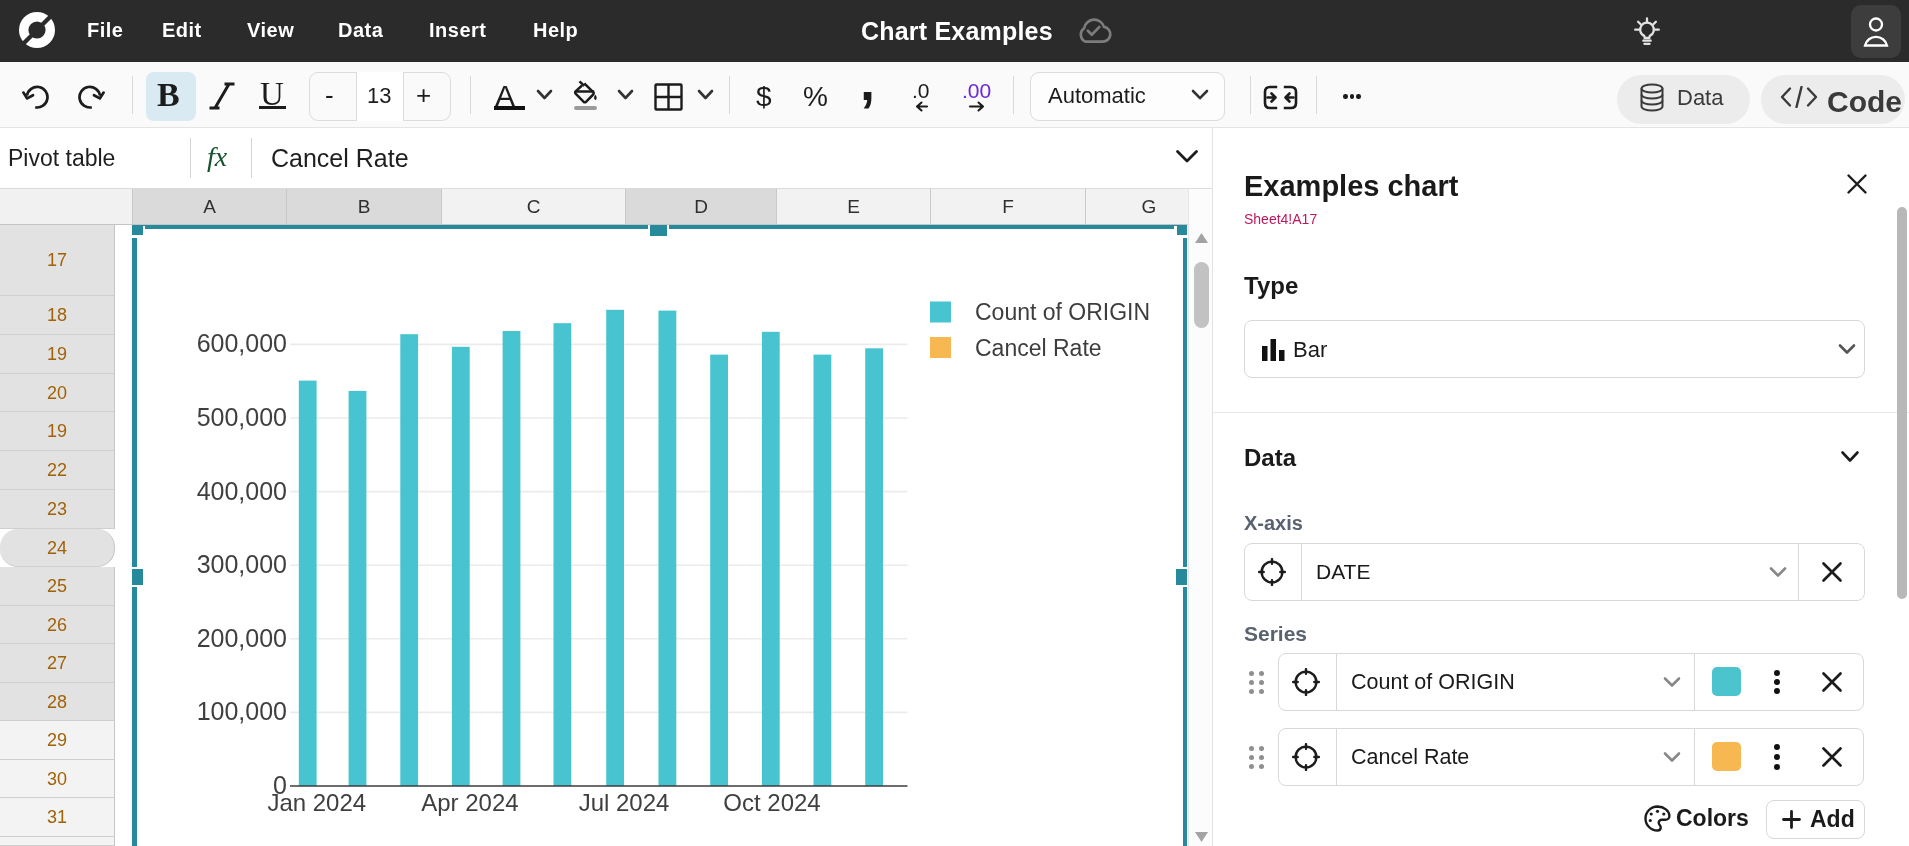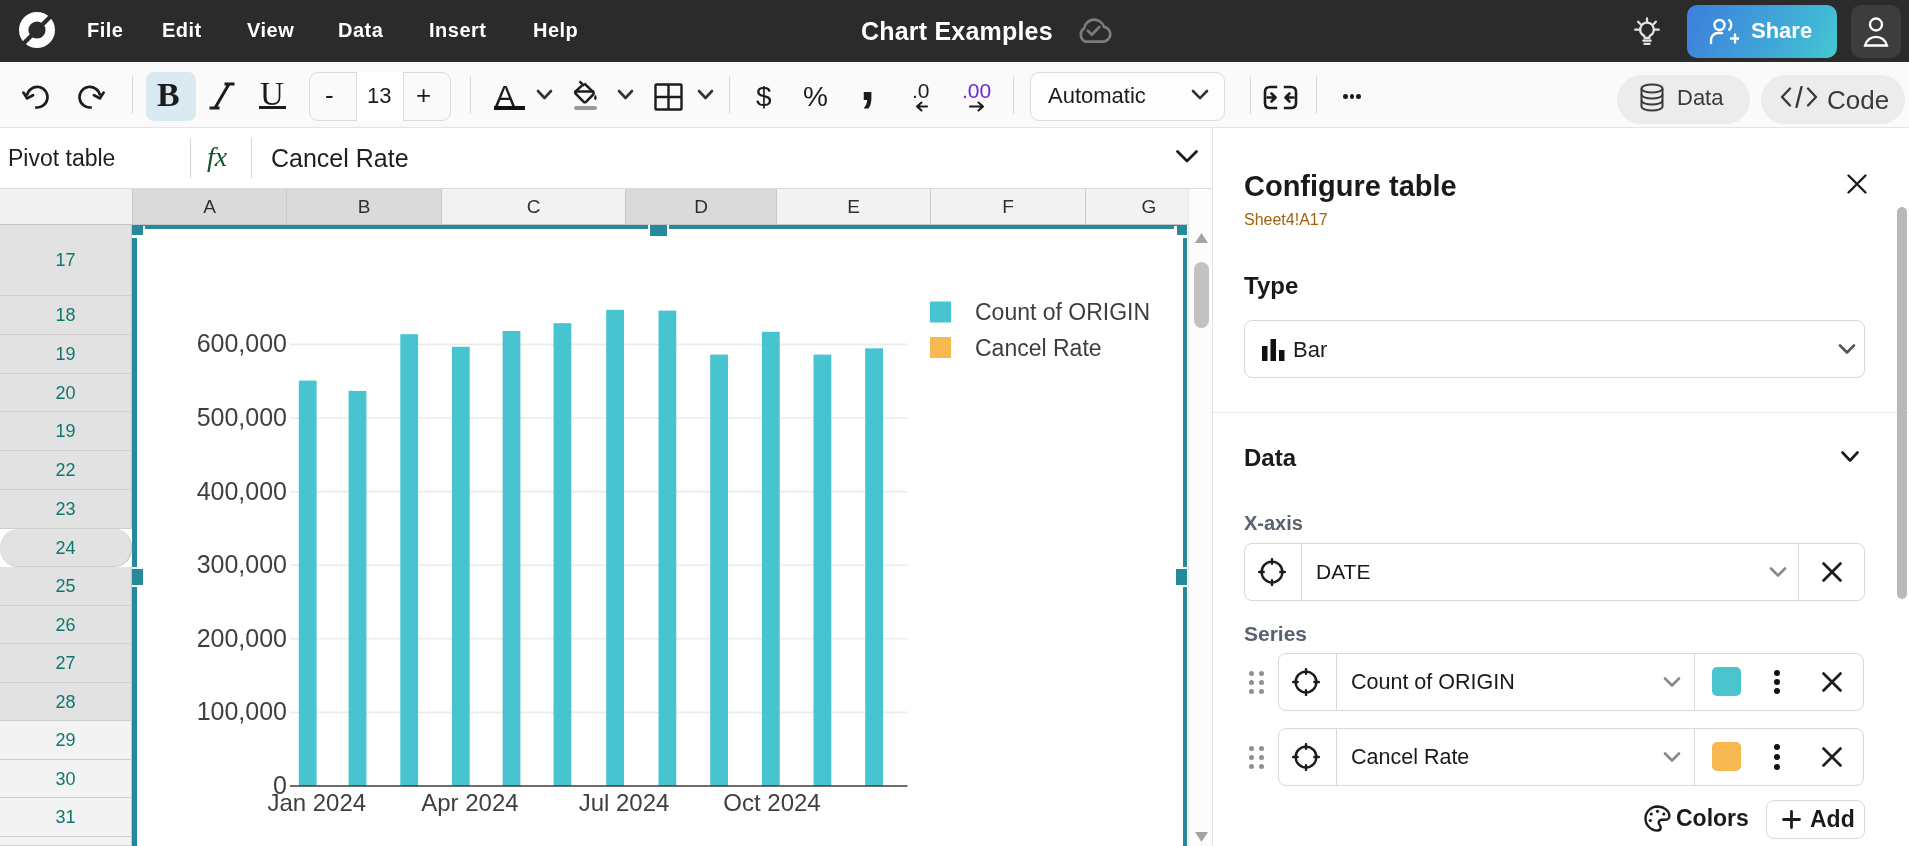--- a/index.html
+++ b/index.html
@@ -22,22 +22,22 @@
 .tsep { position:absolute; top:14px; width:1px; height:38px; background:#d9d9d9; }
 .pill { position:absolute; top:13px; height:49px; border-radius:25px; background:#ececec;
   color:#3a3a3a; font-size:22px; }
 
 #fbar { position:absolute; left:0; top:128px; width:1212px; height:61px; background:#fff;
   border-bottom:1px solid #dcdcdc; }
 
 #sheet { position:absolute; left:0; top:189px; width:1212px; height:657px; background:#fff; }
 .colhead { position:absolute; top:0; height:36px; border-right:1px solid #c9c9c9; border-bottom:1px solid #c4c4c4;
   font-size:19px; color:#2f2f2f; text-align:center; line-height:36px; }
-.rowhead { position:absolute; left:0; width:132px; border-bottom:1px solid #cfcfcf; border-right:1px solid #c6c6c6;
-  font-size:18px; color:#0f766e; text-align:center; }
+.rowhead { position:absolute; left:0; width:115px; border-bottom:1px solid #cfcfcf; border-right:1px solid #c6c6c6;
+  font-size:18px; color:#a16207; text-align:center; }
 
 #chartbox { position:absolute; left:137px; top:37px; width:1046px; height:620px; background:#fff; }
 .selb { position:absolute; background:#27899c; }
 .wgap { position:absolute; background:#fff; }
 
 #vscroll { position:absolute; left:1188px; top:189px; width:24px; height:657px; background:#fcfcfc;
   border-left:1px solid #e6e6e6; }
 
 #panel { position:absolute; left:1212px; top:128px; width:697px; height:718px; background:#fff;
   border-left:1px solid #e3e3e3; }
@@ -73,31 +73,20 @@
   </svg>
 
   <svg class="abs" style="left:1632px;top:14px" width="30" height="31" viewBox="0 0 30 31">
     <g stroke="#e3e3e3" stroke-width="2.3" fill="none" stroke-linecap="round">
       <path d="M12.2 21.9 a6.9 6.9 0 1 1 5.6 0 q-0.6 1.2 -0.6 2.1 h-4.4 q0 -0.9 -0.6 -2.1z"></path>
       <path d="M11.3 26.7 h7.4"></path>
       <path d="M12.4 29.8 h5.2"></path>
       <path d="M15 7.9 V4.4 M8.6 10.3 L6.1 7.8 M21.4 10.3 L23.9 7.8 M6.8 15.7 H3.2 M23.2 15.7 H26.8"></path>
     </g>
   </svg>
-  <div id="sharebtn">
-    <svg class="abs" style="left:22px;top:12px" width="30" height="30" viewBox="0 0 30 30">
-      <g stroke="#fff" stroke-width="2.4" fill="none" stroke-linecap="round">
-        <circle cx="10.5" cy="8" r="5"></circle>
-        <path d="M2 26 v-3 a7 7 0 0 1 7 -7 h4"></path>
-        <path d="M20.2 3.2 a6.6 6.6 0 0 1 0 9.6"></path>
-        <path d="M22 21.5 h8 M26 17.5 v8"></path>
-      </g>
-    </svg>
-    <span>Share</span>
-  </div>
   <div id="avatarbtn">
     <svg class="abs" style="left:11px;top:11px" width="28" height="31" viewBox="0 0 28 31">
       <g stroke="#fff" stroke-width="2.3" fill="none">
         <circle cx="14" cy="8.5" r="6"></circle>
         <path d="M3 29.5 a11.3 11.3 0 0 1 22 0 z"></path>
       </g>
     </svg>
   </div>
 </div>
 
@@ -210,21 +199,21 @@
   </svg>
   <span class="abs" style="left:1677px;top:23px;font-size:22px;color:#3a3a3a;">Data</span>
   <div class="pill" style="left:1761px;width:144px;"></div>
   <svg class="abs" style="left:1780px;top:24px" width="38" height="22" viewBox="0 0 38 22">
     <g stroke="#3a3a3a" stroke-width="2.4" fill="none" stroke-linecap="round" stroke-linejoin="round">
       <path d="M10 2.5 L2 11 L10 19.5"></path>
       <path d="M28 2.5 L36 11 L28 19.5"></path>
       <path d="M21.5 1 L16.5 21"></path>
     </g>
   </svg>
-  <span class="abs" style="left:1827px;top:23px;font-size:26px;color:#3a3a3a;">Code</span>
+  <span class="abs" style="left:1827px;top:23px;font-size:30px;color:#3a3a3a;font-weight:bold;">Code</span>
 </div>
 
 <div id="fbar">
   <span class="abs" style="left:8px;top:17px;font-size:23px;color:#1f1f1f;">Pivot table</span>
   <div class="abs" style="left:190px;top:10px;width:1px;height:40px;background:#d4d4d4;"></div>
   <span class="abs" style="left:207px;top:13px;font-family:'Liberation Serif',serif;font-style:italic;font-size:28px;color:#14532d;">fx</span>
   <div class="abs" style="left:251px;top:10px;width:1px;height:40px;background:#d4d4d4;"></div>
   <span class="abs" style="left:271px;top:16px;font-size:25px;color:#1f1f1f;">Cancel Rate</span>
   <svg class="abs" style="left:1175px;top:21px" width="24" height="15" viewBox="0 0 24 15">
         <path class="chev" d="M2.5 2.5 l9.5 9.5 L21.5 2.5" style="stroke:#1c1c1c;stroke-width:2.8"></path>
@@ -323,25 +312,25 @@
   <svg class="abs" style="left:6px;top:44px" width="13" height="10" viewBox="0 0 13 10">
         <path d="M6.5 0 L13 10 H0 Z" fill="#a3a3a3"></path>
       </svg>
   <div class="abs" style="left:5px;top:73px;width:15px;height:66px;background:#c2c2c2;border-radius:8px;"></div>
   <svg class="abs" style="left:6px;top:643px" width="13" height="10" viewBox="0 0 13 10">
         <path d="M6.5 10 L13 0 H0 Z" fill="#a3a3a3"></path>
       </svg>
 </div>
 
 <div id="panel">
-  <span class="abs" style="left:31px;top:42px;font-size:29px;font-weight:bold;color:#1a1a1a;">Configure table</span>
+  <span class="abs" style="left:31px;top:42px;font-size:29px;font-weight:bold;color:#1a1a1a;">Examples chart</span>
   <svg class="abs" style="left:633px;top:45px" width="22" height="22" viewBox="0 0 22 22">
         <path d="M2.5 2.5 L19.5 19.5 M19.5 2.5 L2.5 19.5" stroke="#1c1c1c" stroke-width="2.4" fill="none" stroke-linecap="round"></path>
       </svg>
-  <span class="abs" style="left:31px;top:83px;font-size:16px;color:#a16207;">Sheet4!A17</span>
+  <span class="abs" style="left:31px;top:83px;font-size:14px;color:#be185d;">Sheet4!A17</span>
   <span class="abs" style="left:31px;top:144px;font-size:24px;font-weight:bold;color:#1a1a1a;">Type</span>
   <div class="selectbox" style="left:31px;top:192px;width:621px;height:58px;"></div>
   <svg class="abs" style="left:49px;top:211px" width="26" height="22" viewBox="0 0 26 22">
         <rect x="0" y="7" width="5.5" height="15" fill="#111"></rect>
         <rect x="8.5" y="0" width="5.5" height="22" fill="#111"></rect>
         <rect x="17" y="11" width="5.5" height="11" fill="#111"></rect>
       </svg>
   <span class="abs" style="left:80px;top:209px;font-size:22px;color:#1a1a1a;">Bar</span>
   <svg class="abs" style="left:625px;top:215px" width="18" height="13" viewBox="0 0 18 13">
         <path class="chev" d="M2 2.5 l7 7 L16 2.5"></path>

